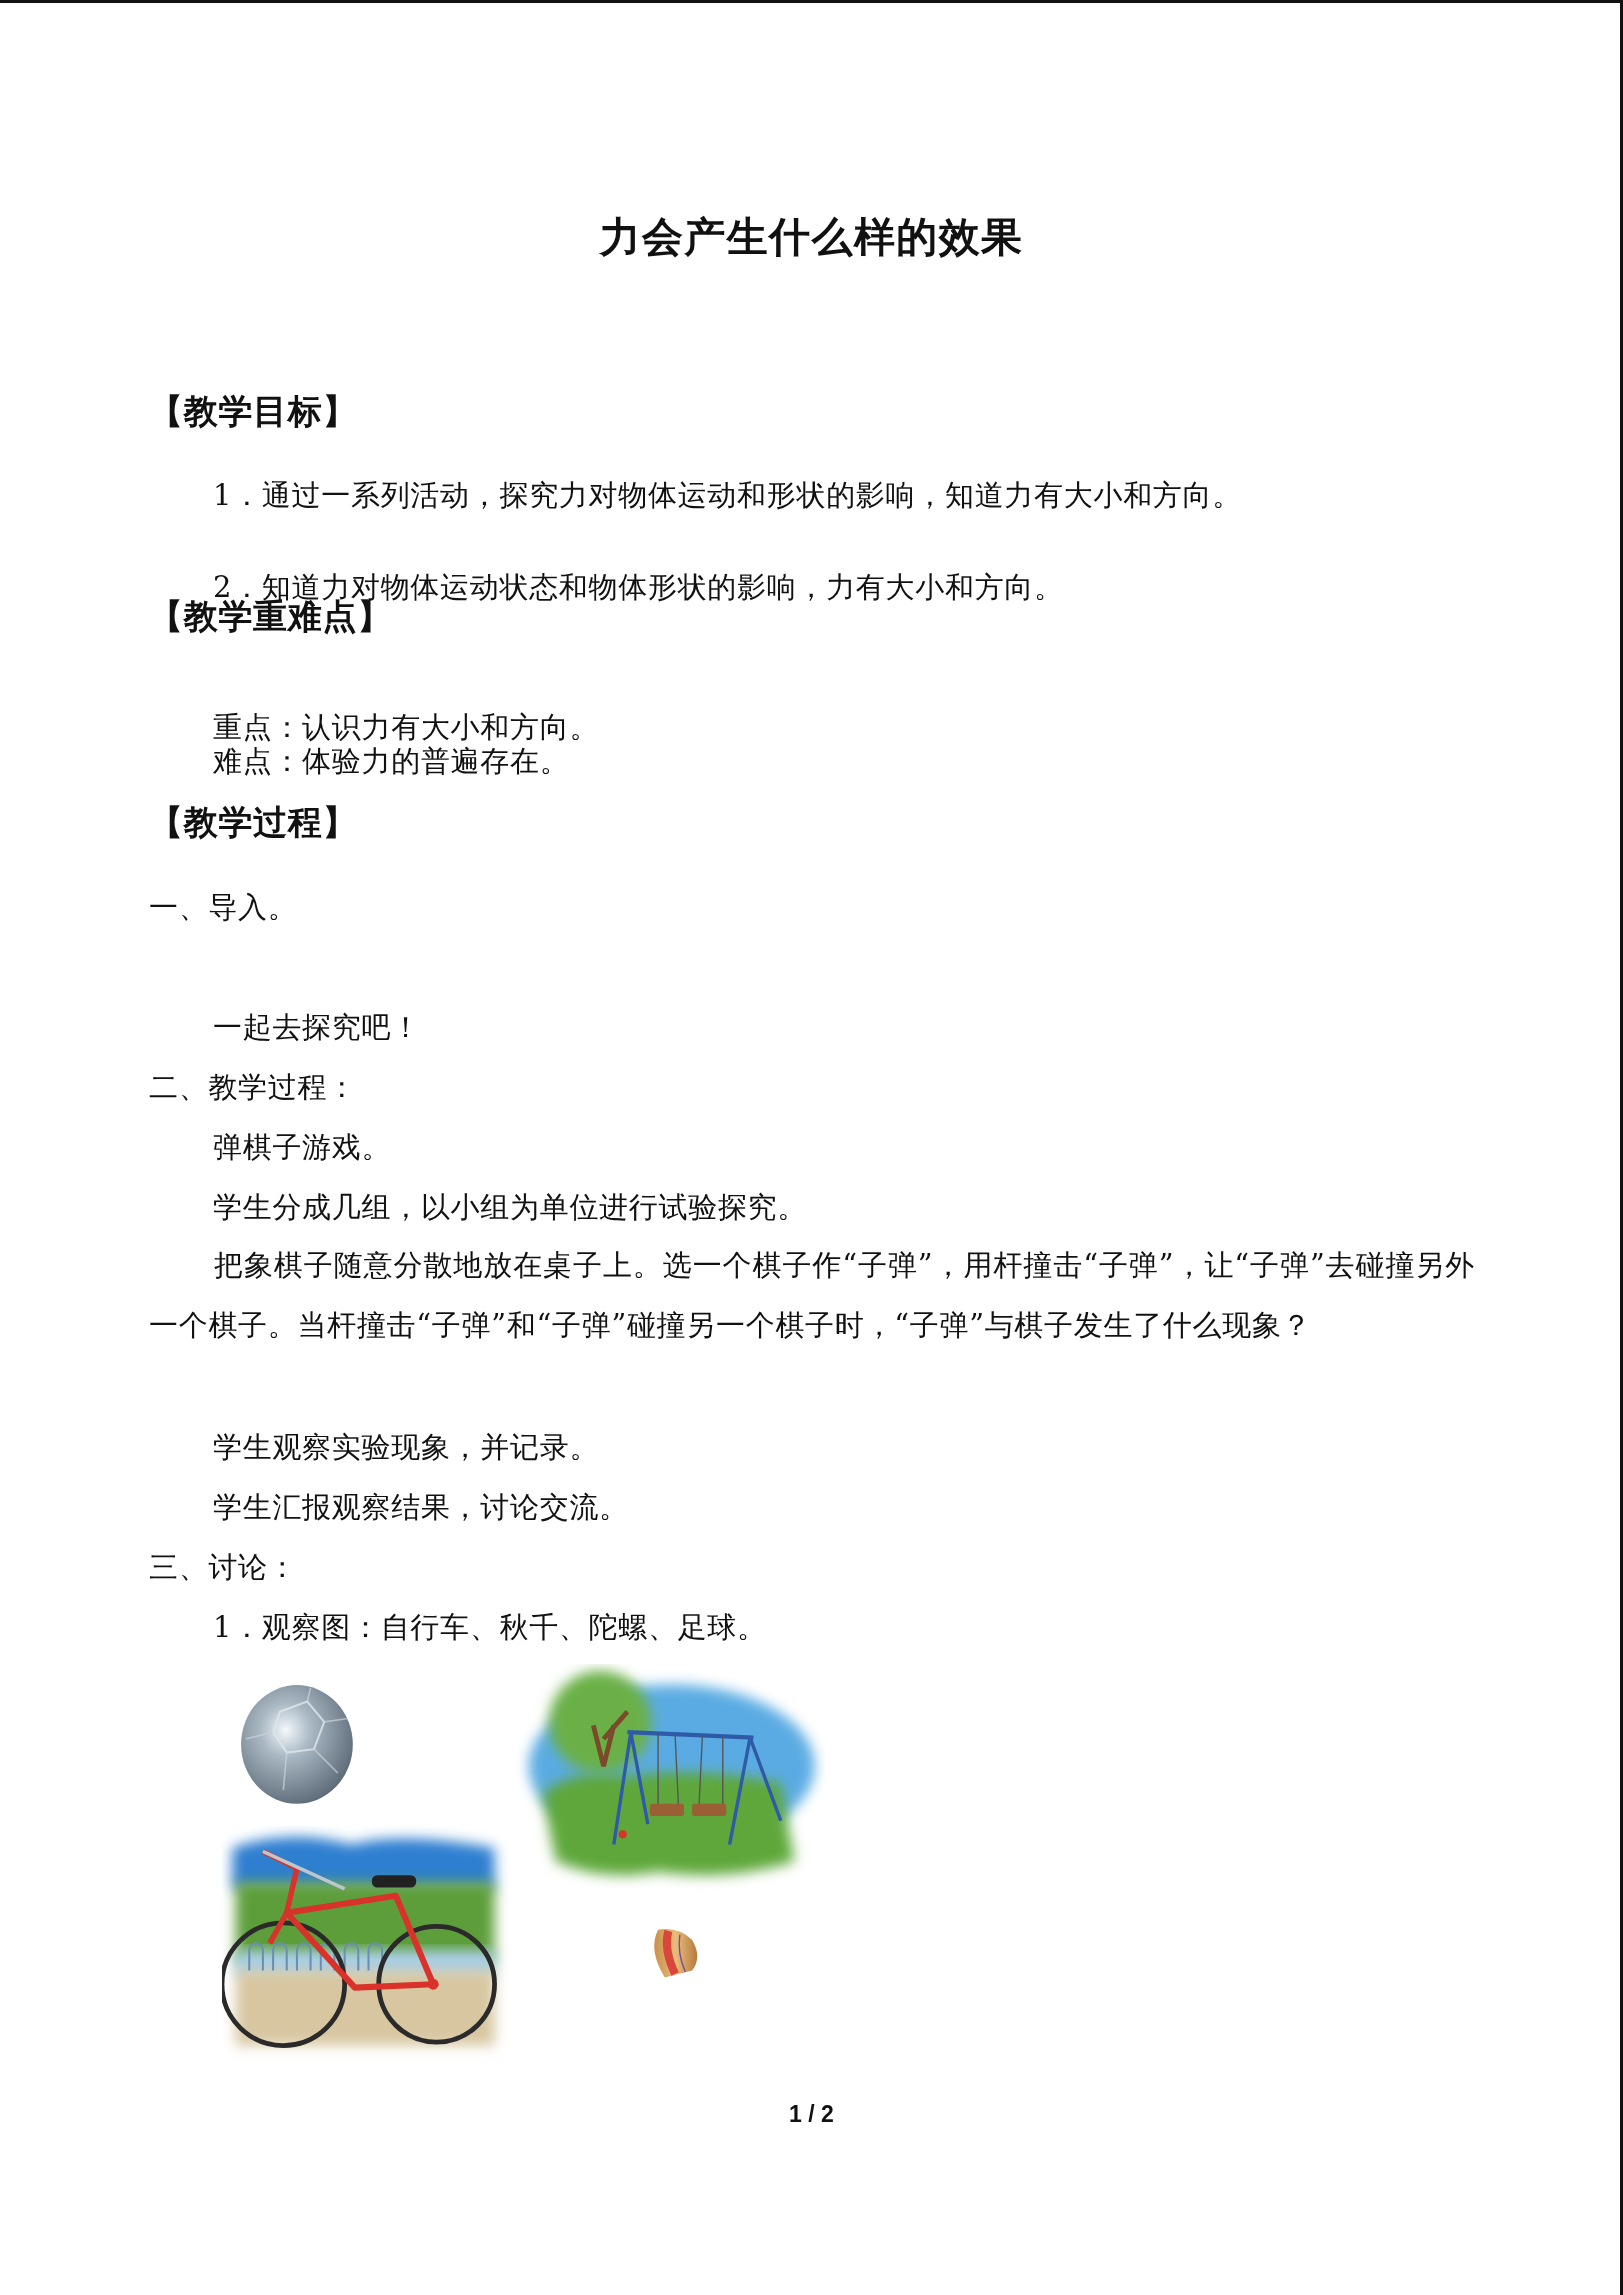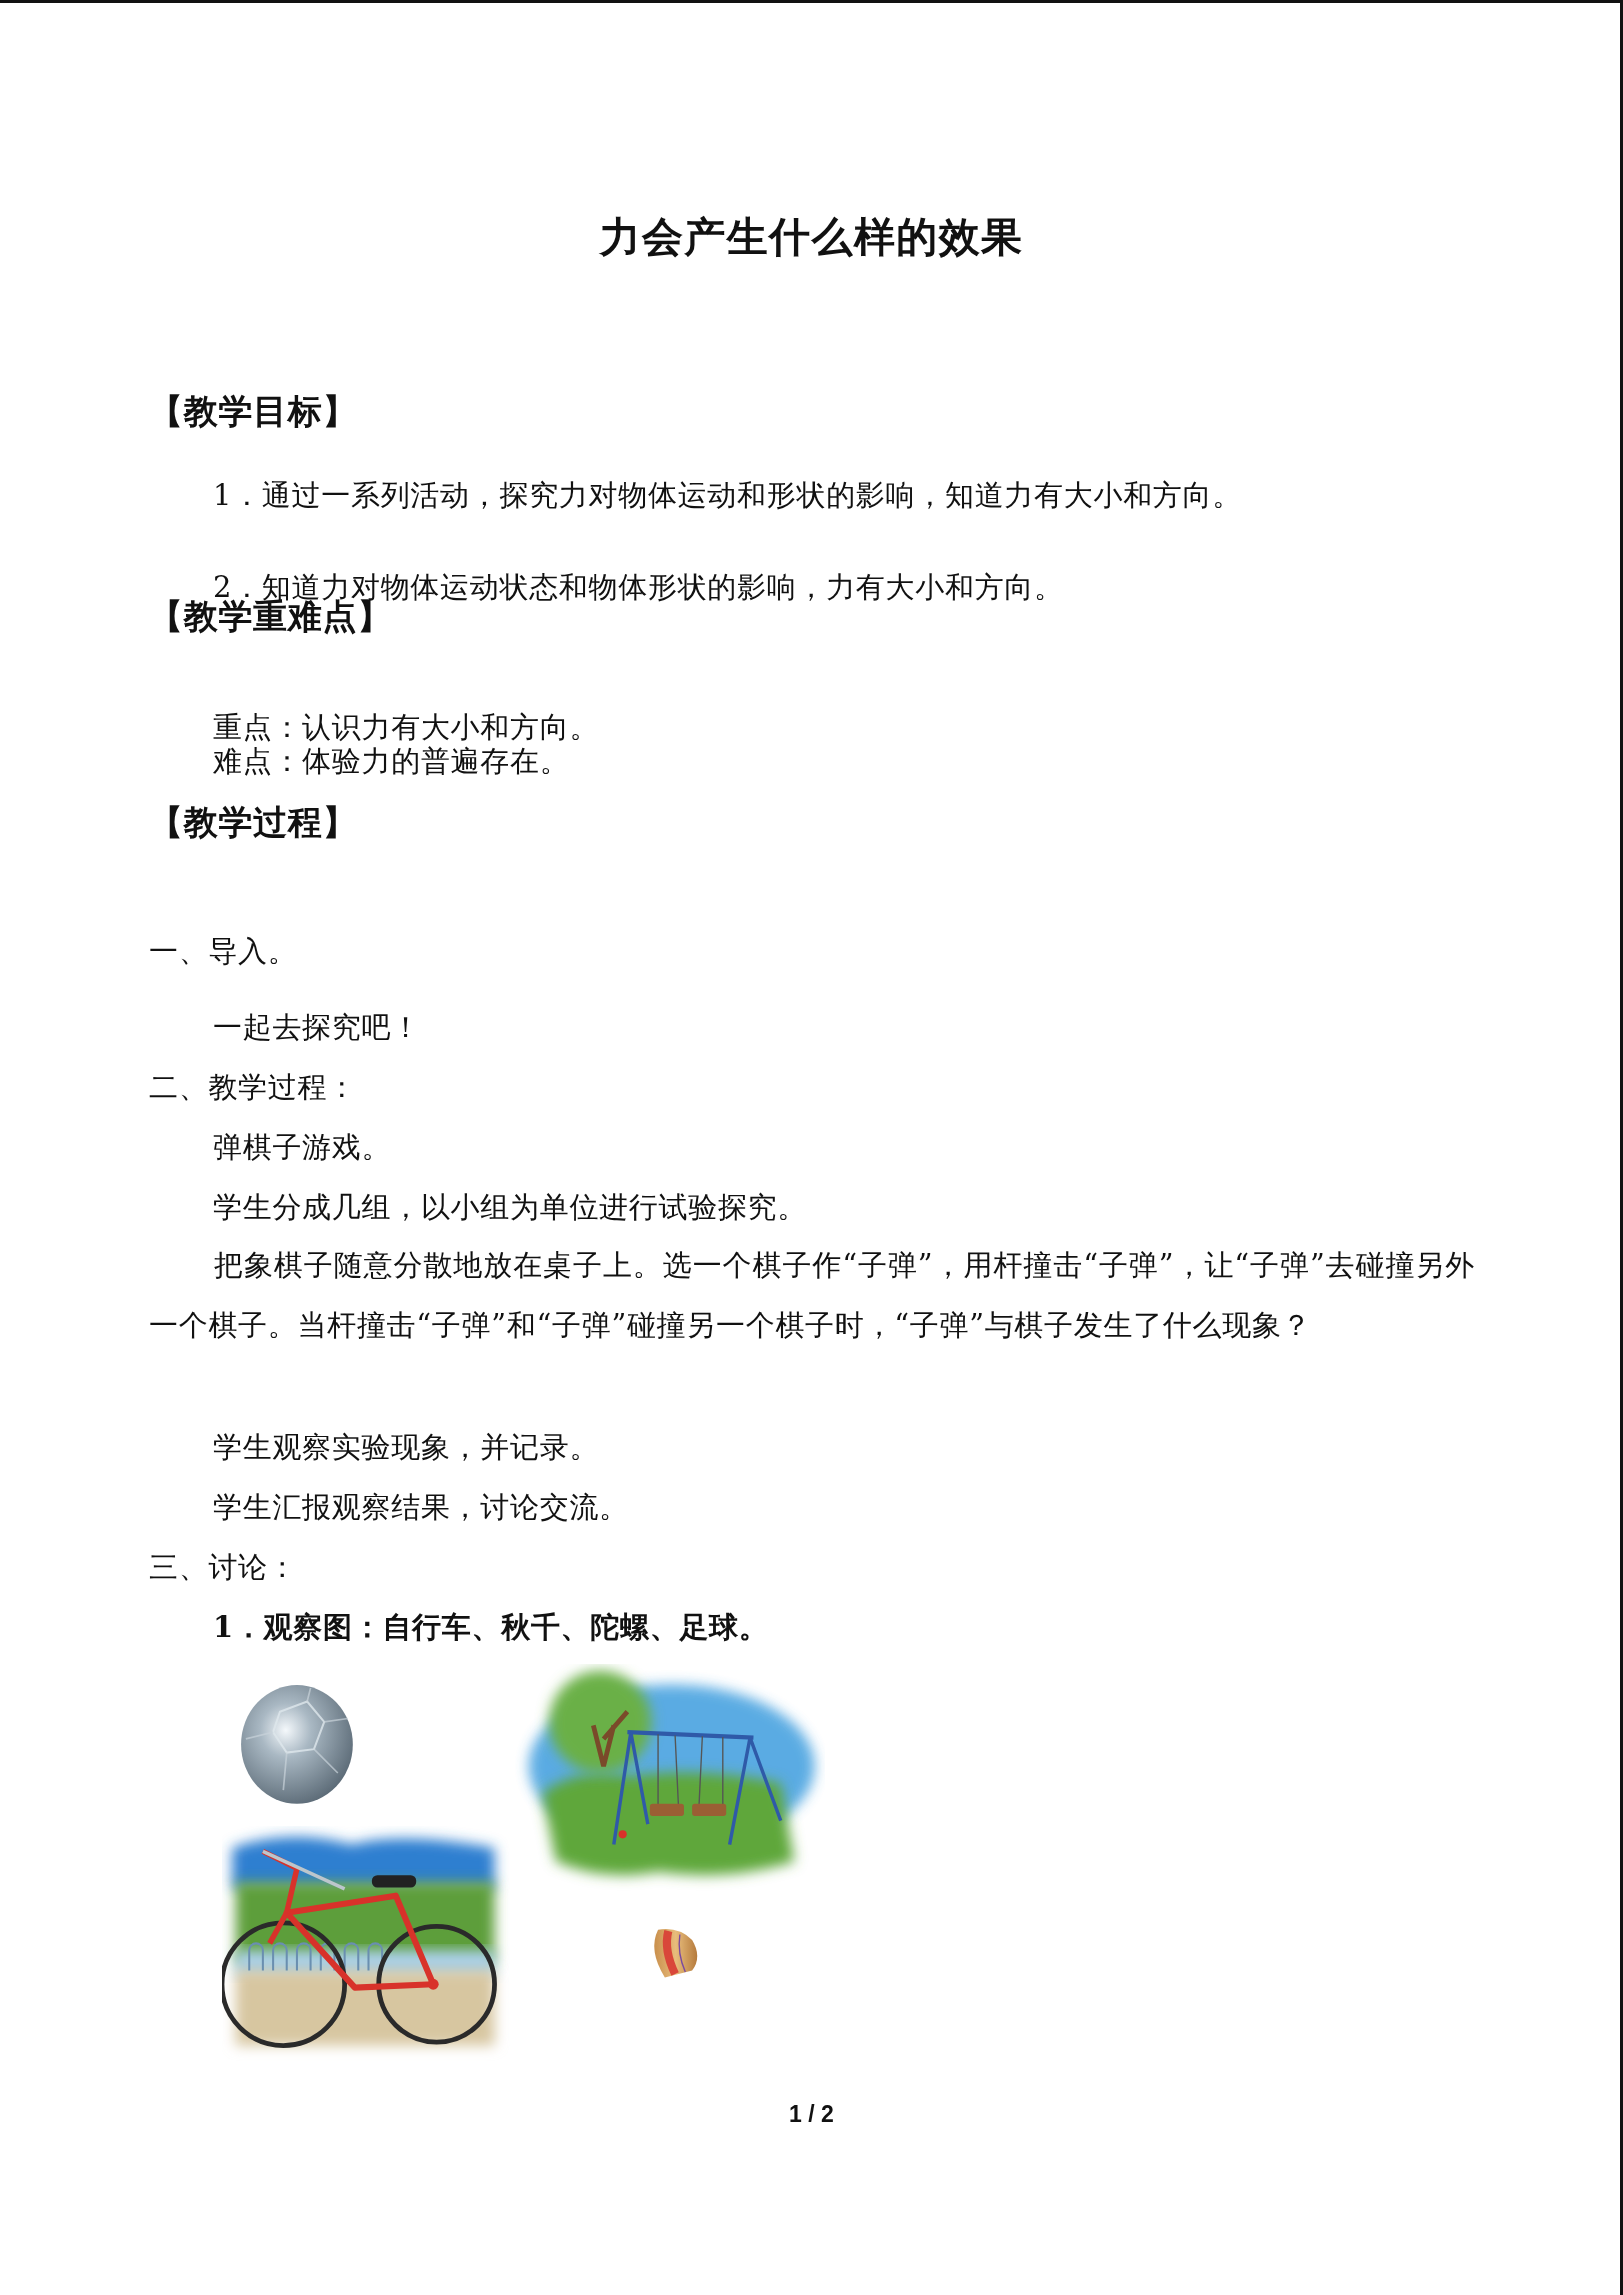--- a/index.html
+++ b/index.html
@@ -34,32 +34,32 @@
   <div class="heading" style="top:389px;">【教学目标】</div>
   <div class="line indent" style="top:476px;">1．通过一系列活动，探究力对物体运动和形状的影响，知道力有大小和方向。</div>
   <div class="line indent" style="top:568px;">2．知道力对物体运动状态和物体形状的影响，力有大小和方向。</div>
 
   <div class="heading" style="top:594px;">【教学重难点】</div>
   <div class="line indent" style="top:708px;">重点：认识力有大小和方向。</div>
   <div class="line indent" style="top:742px;">难点：体验力的普遍存在。</div>
 
   <div class="heading" style="top:800px;">【教学过程】</div>
 
-  <div class="line flush" style="top:888px;margin-top:44px;">一、导入。</div>
+  <div class="line flush" style="top:888px;">一、导入。</div>
   <div class="line indent" style="top:1008px;">一起去探究吧！</div>
 
   <div class="line flush" style="top:1068px;">二、教学过程：</div>
   <div class="line indent" style="top:1128px;">弹棋子游戏。</div>
   <div class="line indent" style="top:1188px;">学生分成几组，以小组为单位进行试验探究。</div>
   <div class="para-wrap" style="top:1235px;">把象棋子随意分散地放在桌子上。选一个棋子作“子弹”，用杆撞击“子弹”，让“子弹”去碰撞另外一个棋子。当杆撞击“子弹”和“子弹”碰撞另一个棋子时，“子弹”与棋子发生了什么现象？</div>
   <div class="line indent" style="top:1428px;">学生观察实验现象，并记录。</div>
   <div class="line indent" style="top:1488px;">学生汇报观察结果，讨论交流。</div>
 
   <div class="line flush" style="top:1548px;">三、讨论：</div>
-  <div class="line indent" style="top:1608px;font-weight:bold;">1．观察图：自行车、秋千、陀螺、足球。</div>
+  <div class="line indent" style="top:1608px;">1．观察图：自行车、秋千、陀螺、足球。</div>
 
   <div class="figure">
     <svg width="603" height="402" viewBox="0 0 885 590" xmlns="http://www.w3.org/2000/svg">
       <defs>
         <radialGradient id="ballGrad" cx="40%" cy="38%" r="65%">
           <stop offset="0%" stop-color="#f4f8fb"></stop>
           <stop offset="35%" stop-color="#a9b8c3"></stop>
           <stop offset="100%" stop-color="#5d6c78"></stop>
         </radialGradient>
         <filter id="blur8" x="-20%" y="-20%" width="140%" height="140%">

